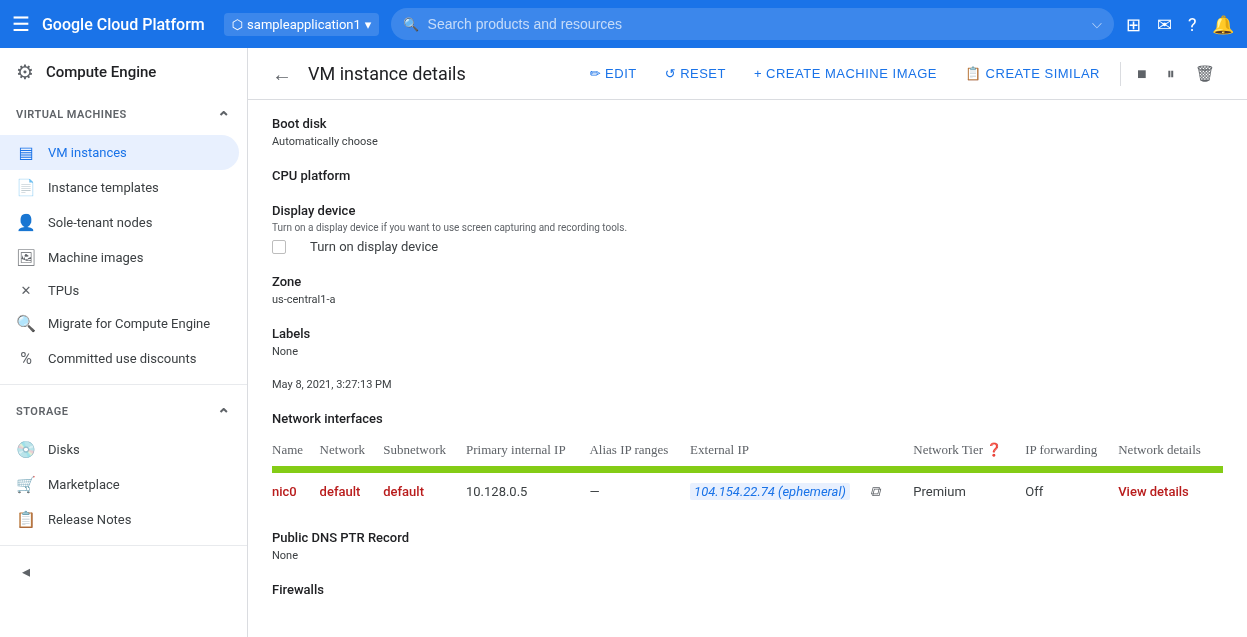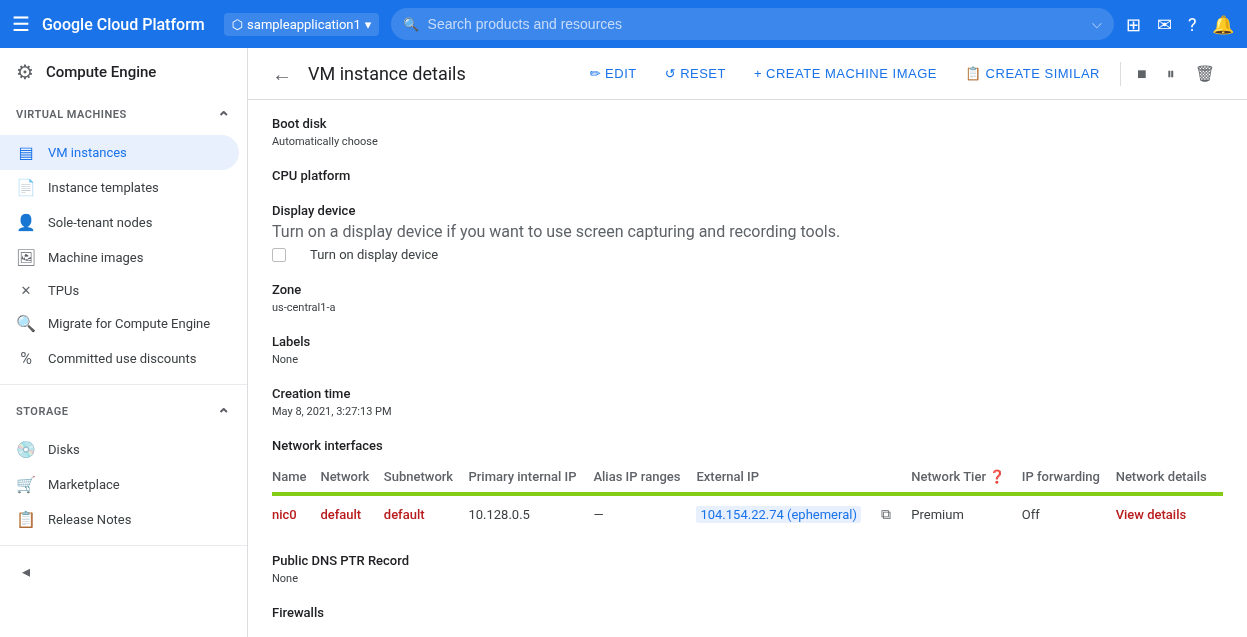--- a/index.html
+++ b/index.html
@@ -103,40 +103,40 @@
       padding: 6px 8px; color: #5f6368; background: transparent;
       border: none; cursor: pointer; border-radius: 4px; font-size: 16px;
     }
     .btn-divider { width: 1px; height: 24px; background: #dadce0; margin: 0 4px; }
 
     
     .content { padding: 16px 24px; }
     .field-group { margin-bottom: 20px; }
     .field-label { font-size: 13px; font-weight: 500; color: #202124; margin-bottom: 4px; }
     .field-value { font-size: 11px; color: #3c4043; }
-    .field-desc { font-size: 16px; color: #5f6368; margin-top: 2px; }
+    .field-desc { font-size: 10px; color: #5f6368; margin-top: 2px; }
 
     .checkbox-row { display: flex; align-items: center; gap: 24px; margin-top: 6px; }
     .checkbox-fake {
       width: 14px; height: 14px; border: 1px solid #bdbdbd;
       border-radius: 2px; background: white; flex-shrink: 0;
     }
     .checkbox-label { font-size: 13px; color: #3c4043; }
 
     
     .table-container { overflow-x: auto; margin-top: 8px; }
     table { width: 100%; border-collapse: collapse; font-size: 13px; }
-    thead tr { border-bottom: 4px solid #84cc16; }
+    thead tr { border-bottom: 7px solid #84cc16; font-family: Liberation Serif, serif; }
     th {
       text-align: left; padding: 8px 12px 8px 0;
       font-weight: 500; color: #5f6368; white-space: nowrap;
     }
     td { padding: 10px 12px 10px 0; color: #3c4043; vertical-align: middle; }
     .link-blue { color: #b91c1c; cursor: pointer; font-weight: 500; }
-    .ip-cell { display: flex; align-items: center; gap: 20px; }
+    .ip-cell { display: flex; align-items: center; gap: 20px; font-style: italic; }
     .ip-highlight { background: #e8f0fe; padding: 1px 4px; border-radius: 2px; color: #1a73e8; }
     .copy-icon { color: #5f6368; cursor: pointer; font-size: 14px; }
     .help-icon { color: #5f6368; font-size: 13px; cursor: pointer; }
   </style>
 </head>
 <body>
 
 <div class="topbar">
   <span class="topbar-menu-icon">☰</span>
   <span class="topbar-logo">Google Cloud Platform</span>
@@ -285,21 +285,20 @@
         <div class="field-label">Zone</div>
         <div class="field-value">us-central1-a</div>
       </div>
 
       <div class="field-group">
         <div class="field-label">Labels</div>
         <div class="field-value">None</div>
       </div>
 
       <div class="field-group">
-        <div class="field-label">Creation time</div>
         <div class="field-value">May 8, 2021, 3:27:13 PM</div>
       </div>
 
       <div class="field-group">
         <div class="field-label">Network interfaces</div>
         <div class="table-container">
           <table>
             <thead>
               <tr>
                 <th>Name</th>

